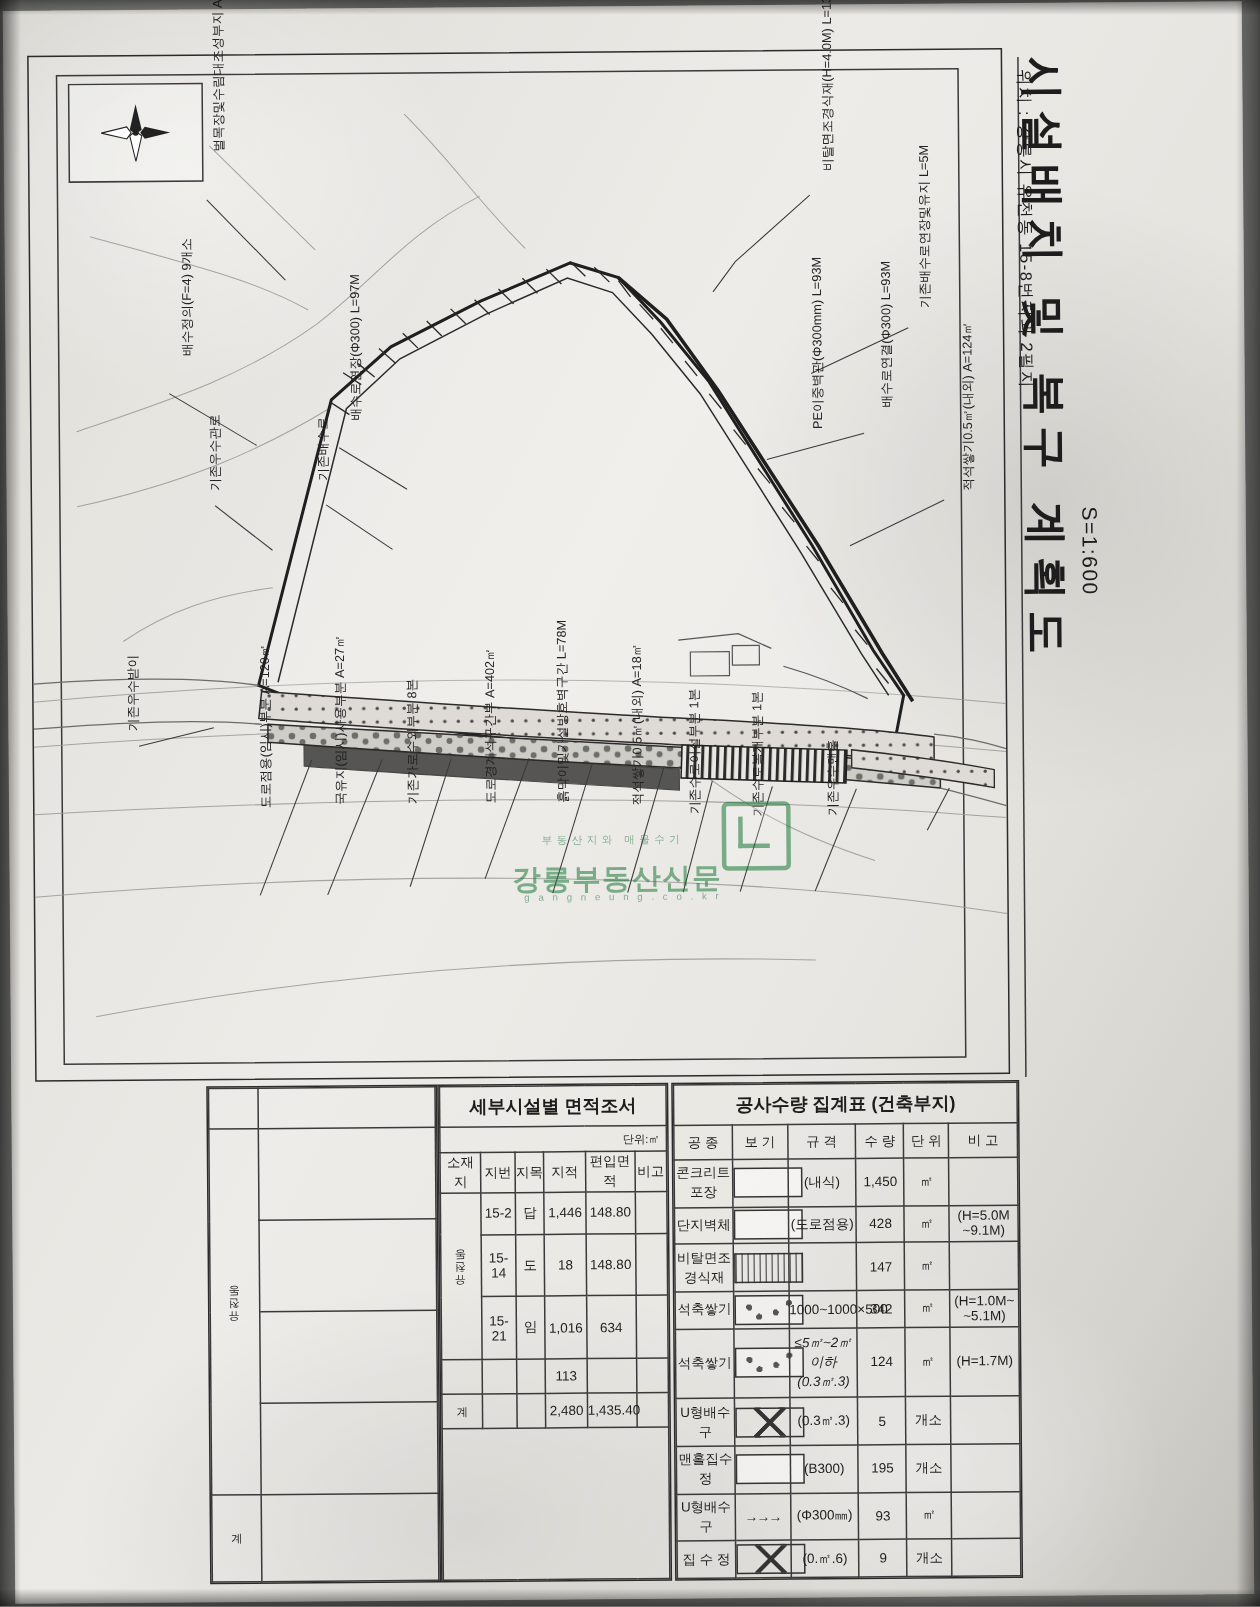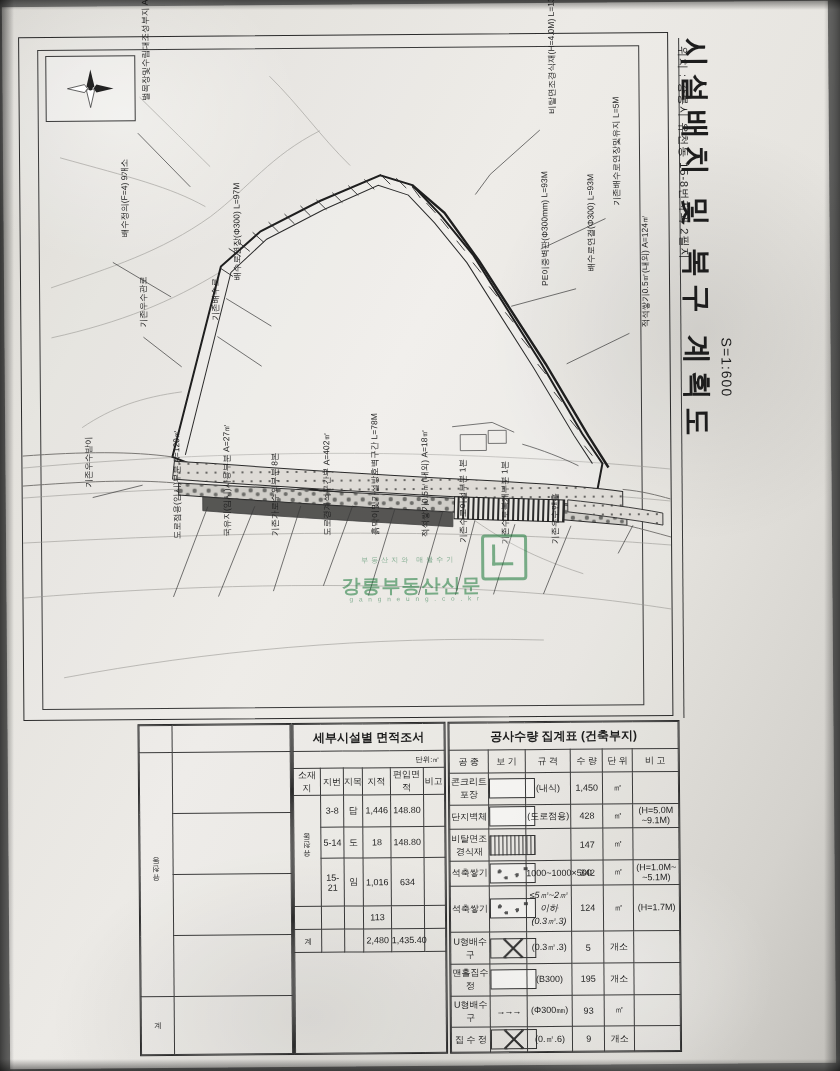--- a/index.html
+++ b/index.html
@@ -594,28 +594,28 @@
           <td><span>지번</span></td>
           <td><span>지목</span></td>
           <td><span>지적</span></td>
           <td><span>편입면적</span></td>
           <td><span>비고</span></td>
         </tr>
         <tr>
           <td rowspan="3" style="height:26px;">
             <span class="vt180 tiny">유천동</span>
           </td>
-          <td class="tiny"><span>3-8</span></td>
+          <td class="tiny"><span>15-2</span></td>
           <td class="tiny"><span>답</span></td>
           <td class="tiny"><span>1,446</span></td>
           <td class="tiny"><span>148.80</span></td>
           <td class="tiny"><span></span></td>
         </tr>
         <tr>
-          <td class="tiny"><span>5-14</span></td>
+          <td class="tiny"><span>15-14</span></td>
           <td class="tiny"><span>도</span></td>
           <td class="tiny"><span>18</span></td>
           <td class="tiny"><span>148.80</span></td>
           <td class="tiny"><span></span></td>
         </tr>
         <tr>
           <td class="tiny"><span>15-21</span></td>
           <td class="tiny"><span>임</span></td>
           <td class="tiny"><span>1,016</span></td>
           <td class="tiny"><span>634</span></td>

